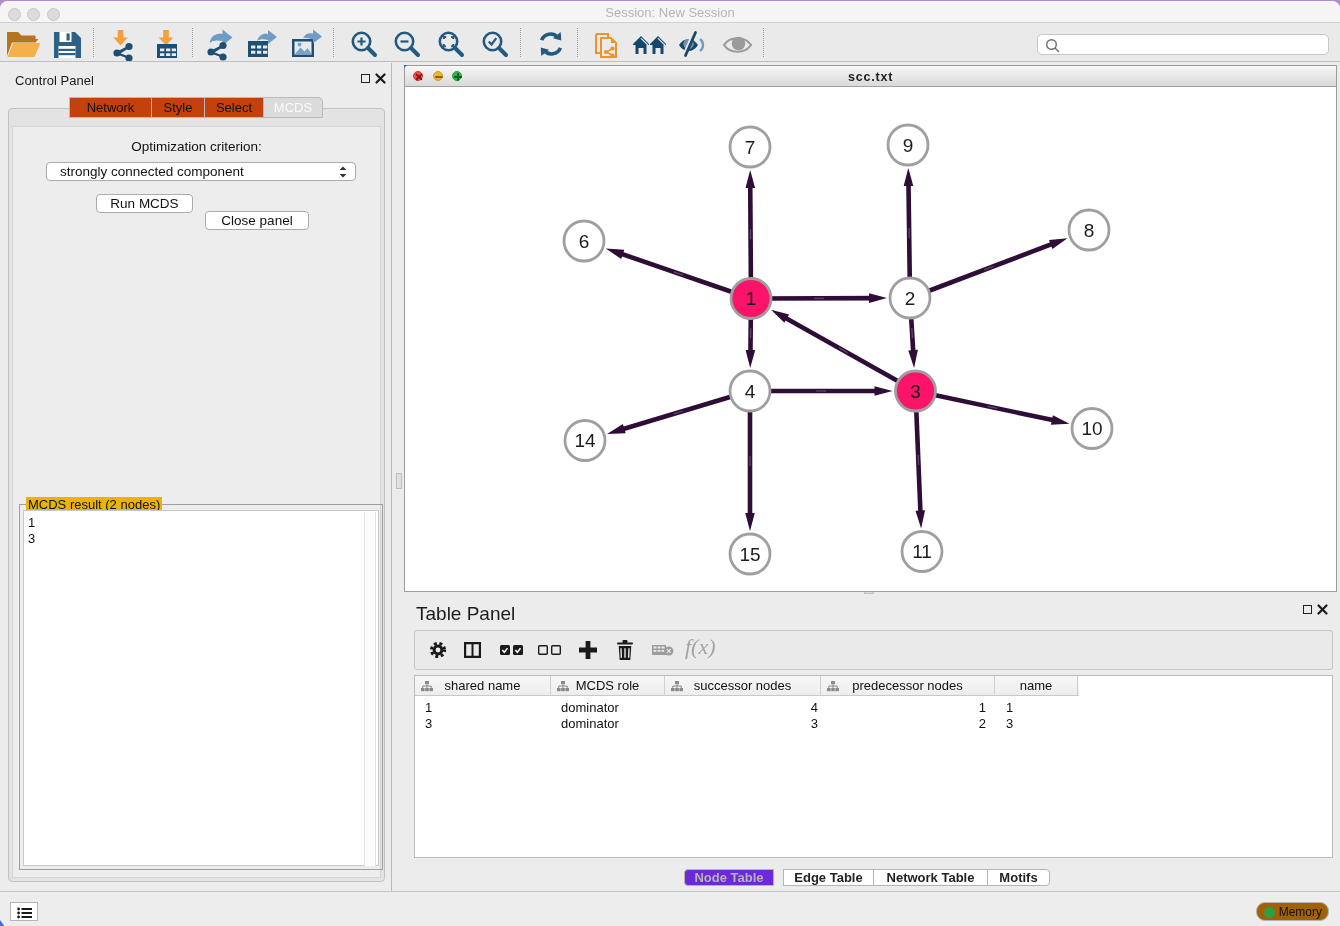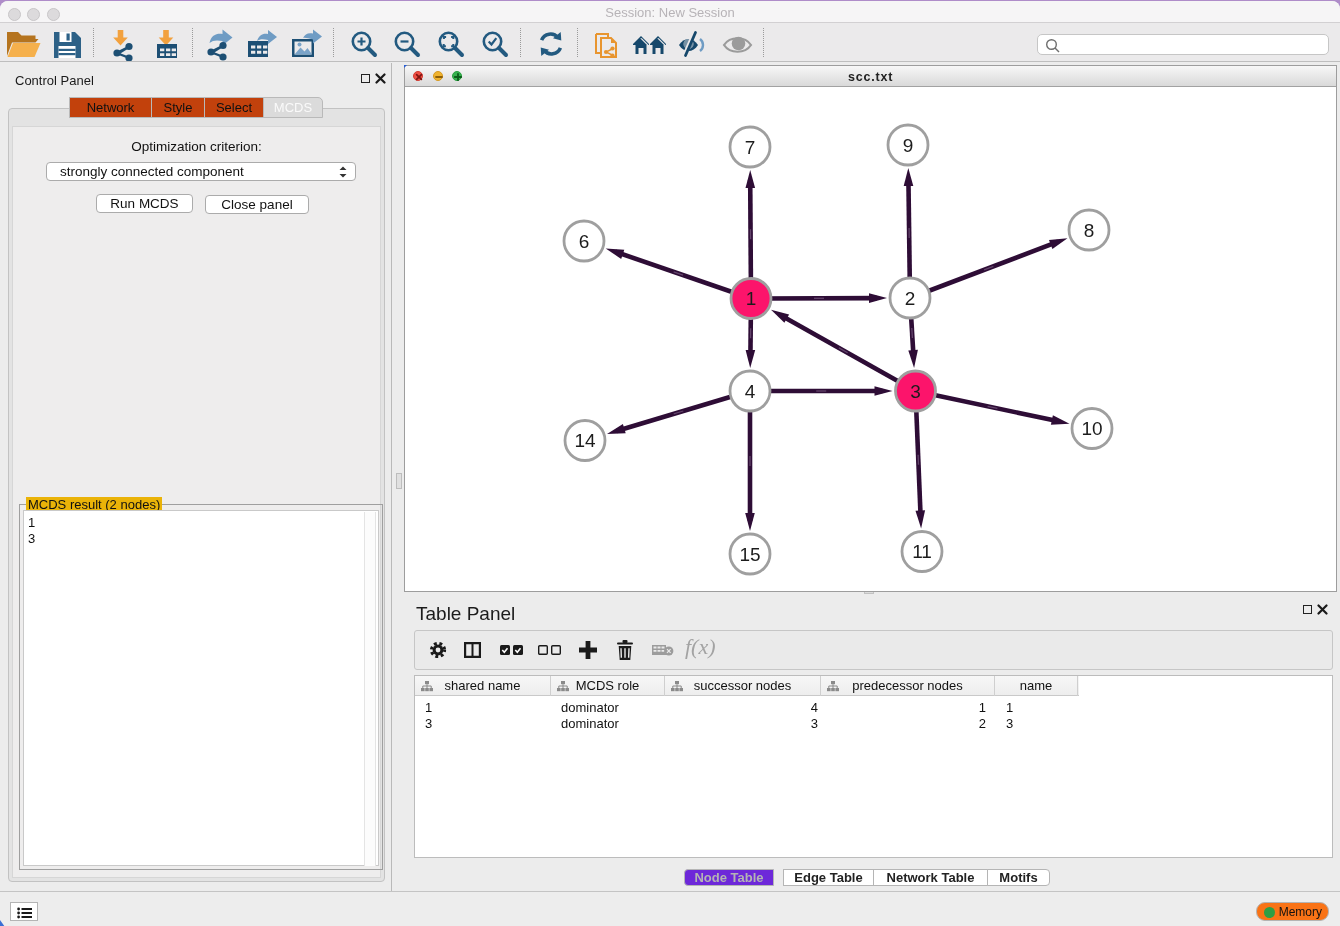--- a/index.html
+++ b/index.html
@@ -206,21 +206,21 @@
     <div class="tab" style="left:263px;width:60px;background:#dbdbdb;color:#fafafa;border-radius:0 5px 0 0">MCDS</div>
     <div id="cpbox">
       <div id="cpinner">
         <div class="abs" style="left:0;top:12px;width:100%;text-align:center;font-size:13.5px;color:#111">Optimization criterion:</div>
         <div class="abs" style="left:33px;top:35px;width:310px;height:19px;background:#fff;border:1px solid #ababab;border-radius:4px;font-size:13.5px;color:#111;line-height:17px;padding-left:13px">strongly connected component
           <svg class="abs" style="right:6px;top:2px" width="12" height="14" viewBox="0 0 12 14">
                 <path d="M2.5 5 L6 1.5 L9.5 5 Z M2.5 9 L6 12.5 L9.5 9 Z" fill="#333"></path>
               </svg>
         </div>
         <div class="abs" style="left:83px;top:67px;width:97px;height:19px;background:#fff;border:1px solid #ababab;border-radius:4px;font-size:13.5px;color:#111;text-align:center;line-height:17px">Run MCDS</div>
-        <div class="abs" style="left:192px;top:68px;width:104px;height:19px;background:#fff;border:1px solid #ababab;border-radius:4px;font-size:13.5px;color:#111;text-align:center;line-height:17px">Close panel</div>
+        <div class="abs" style="left:192px;top:84px;width:104px;height:19px;background:#fff;border:1px solid #ababab;border-radius:4px;font-size:13.5px;color:#111;text-align:center;line-height:17px">Close panel</div>
         <div class="abs" style="left:6px;top:377px;width:364px;height:366px;border:1px solid #9f9f9f">
           <div class="abs" style="left:6px;top:-8px;background:#eab308;font-size:13px;color:#111;padding:0 2px">MCDS result (2 nodes)</div>
           <div class="abs" style="left:3px;top:5px;width:356px;height:356px;background:#fff;border:1px solid #c9c9c9">
             <div class="abs" style="left:4px;top:4px;font-size:13px;color:#111;line-height:16px">1<br>3</div>
             <div class="abs" style="right:2px;top:1px;width:12px;height:354px;background:#fcfcfc;border-left:1px solid #e4e4e4;border-right:1px solid #e4e4e4"></div>
           </div>
         </div>
       </div>
     </div>
   </div>
@@ -441,15 +441,15 @@
           <g fill="#1a1a1a">
             <circle cx="1.6" cy="2" r="1.4"></circle>
             <circle cx="1.6" cy="6" r="1.4"></circle>
             <circle cx="1.6" cy="10" r="1.4"></circle>
             <rect x="4.5" y="1" width="10.5" height="2"></rect>
             <rect x="4.5" y="5" width="10.5" height="2"></rect>
             <rect x="4.5" y="9" width="10.5" height="2"></rect>
           </g>
         </svg>
       </div>
-<div class="abs" style="left:1256px;top:10px;width:73px;height:19px;background:#f97316;border:1px solid #b4b4b4;border-radius:9px;font-size:12px;color:#111;line-height:18px;text-align:right;padding-right:6px"><span style="display:inline-block;width:11px;height:11px;border-radius:50%;background:#2f9e44;position:absolute;left:7px;top:4px"></span>Memory</div>
+<div class="abs" style="left:1256px;top:10px;width:73px;height:19px;background:#a16207;border:1px solid #b4b4b4;border-radius:9px;font-size:12px;color:#111;line-height:18px;text-align:right;padding-right:6px"><span style="display:inline-block;width:11px;height:11px;border-radius:50%;background:#2f9e44;position:absolute;left:7px;top:4px"></span>Memory</div>
     </div>
 </div>
 
 </body></html>

